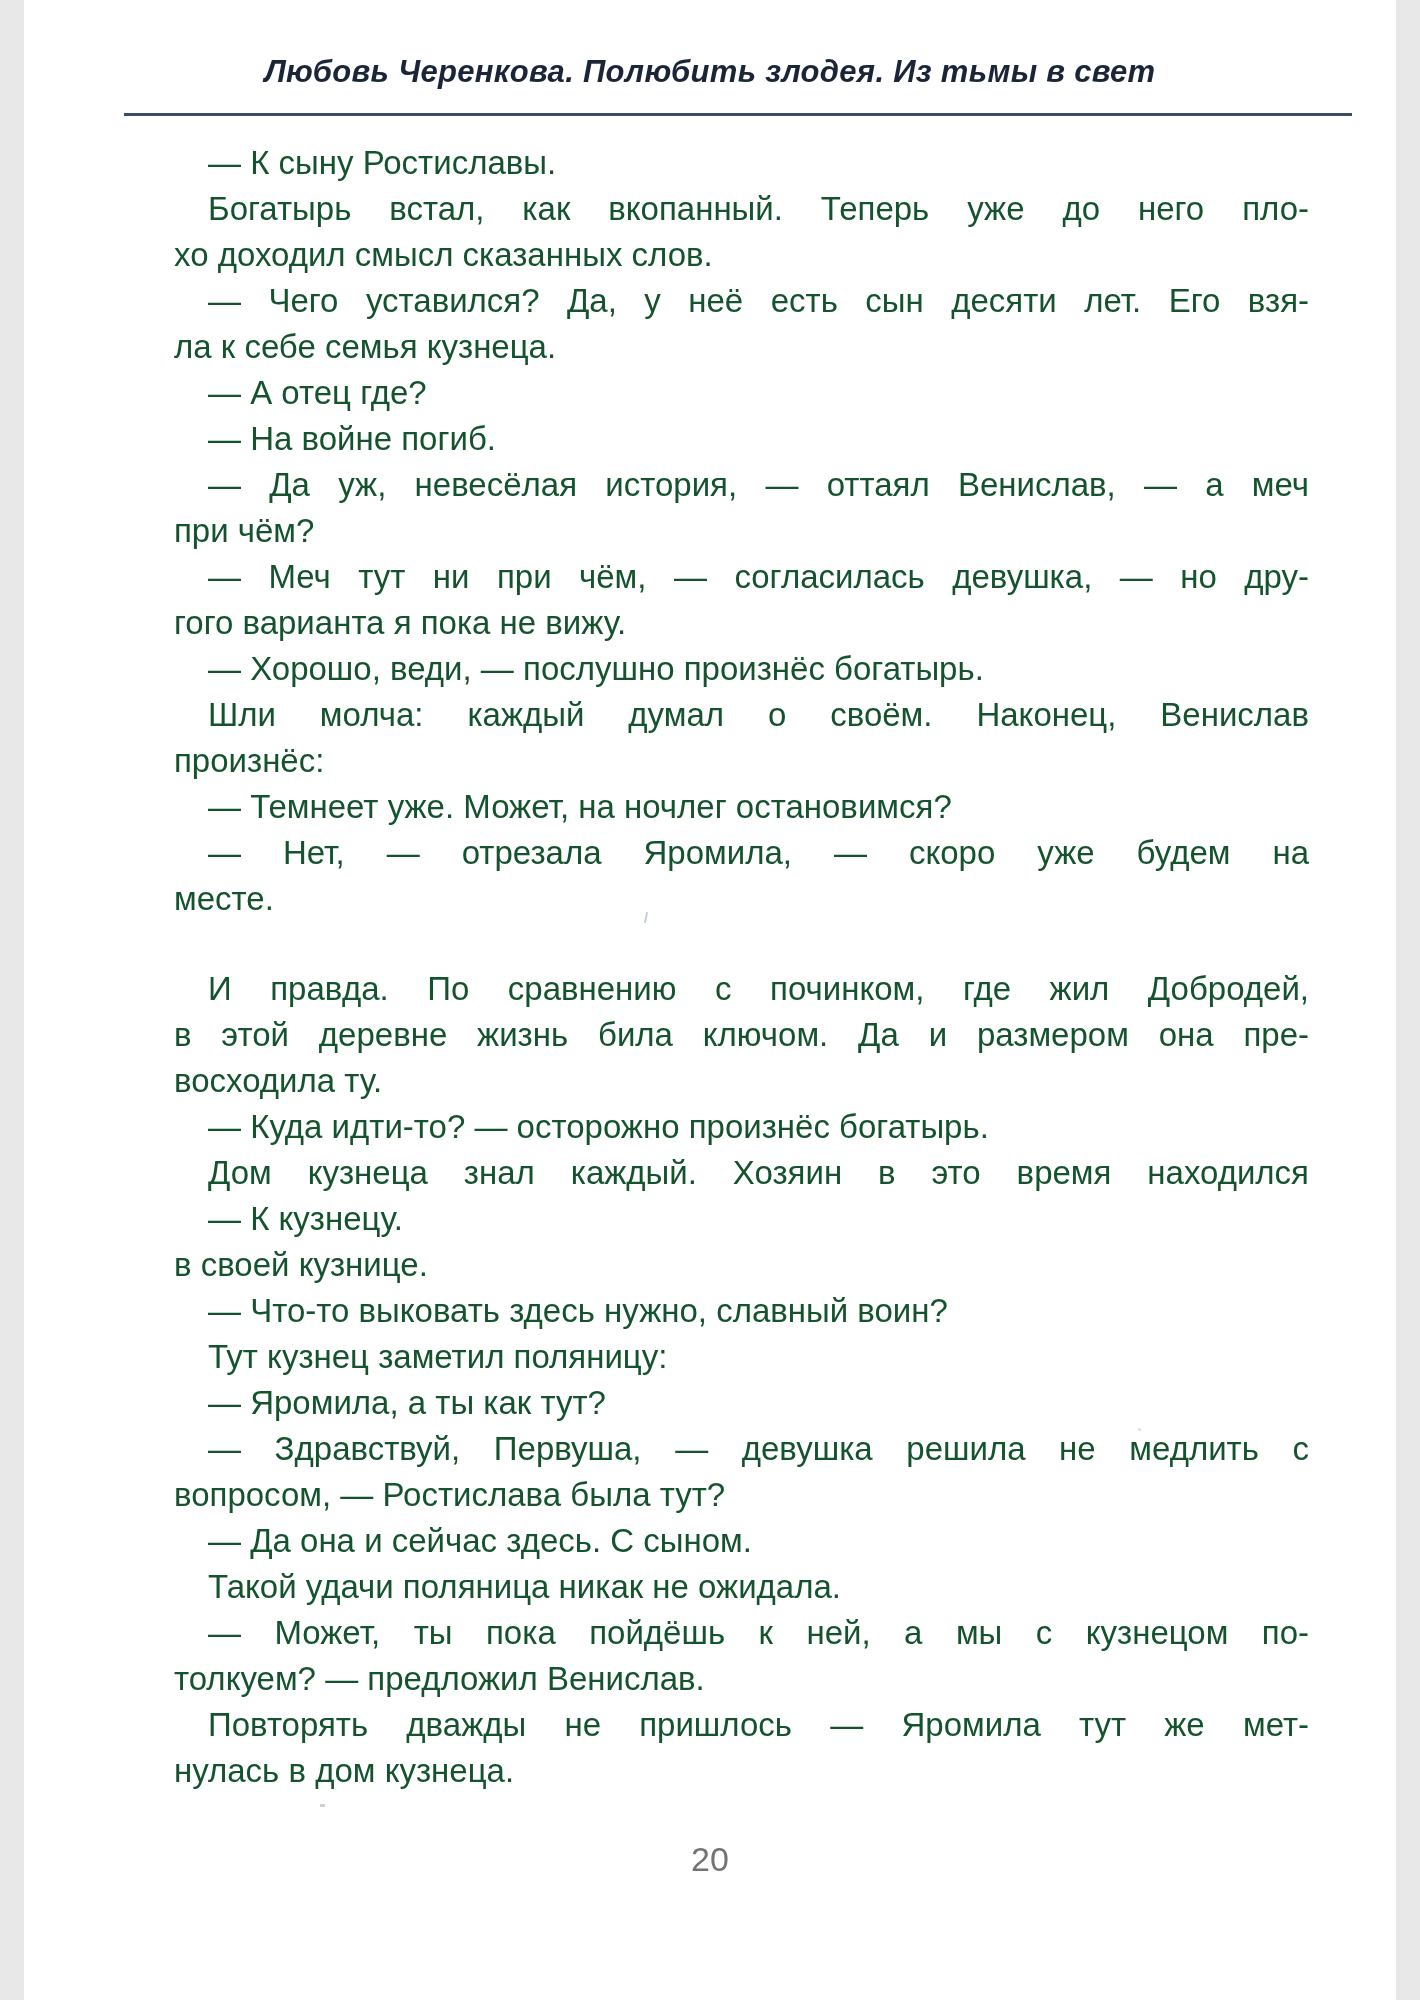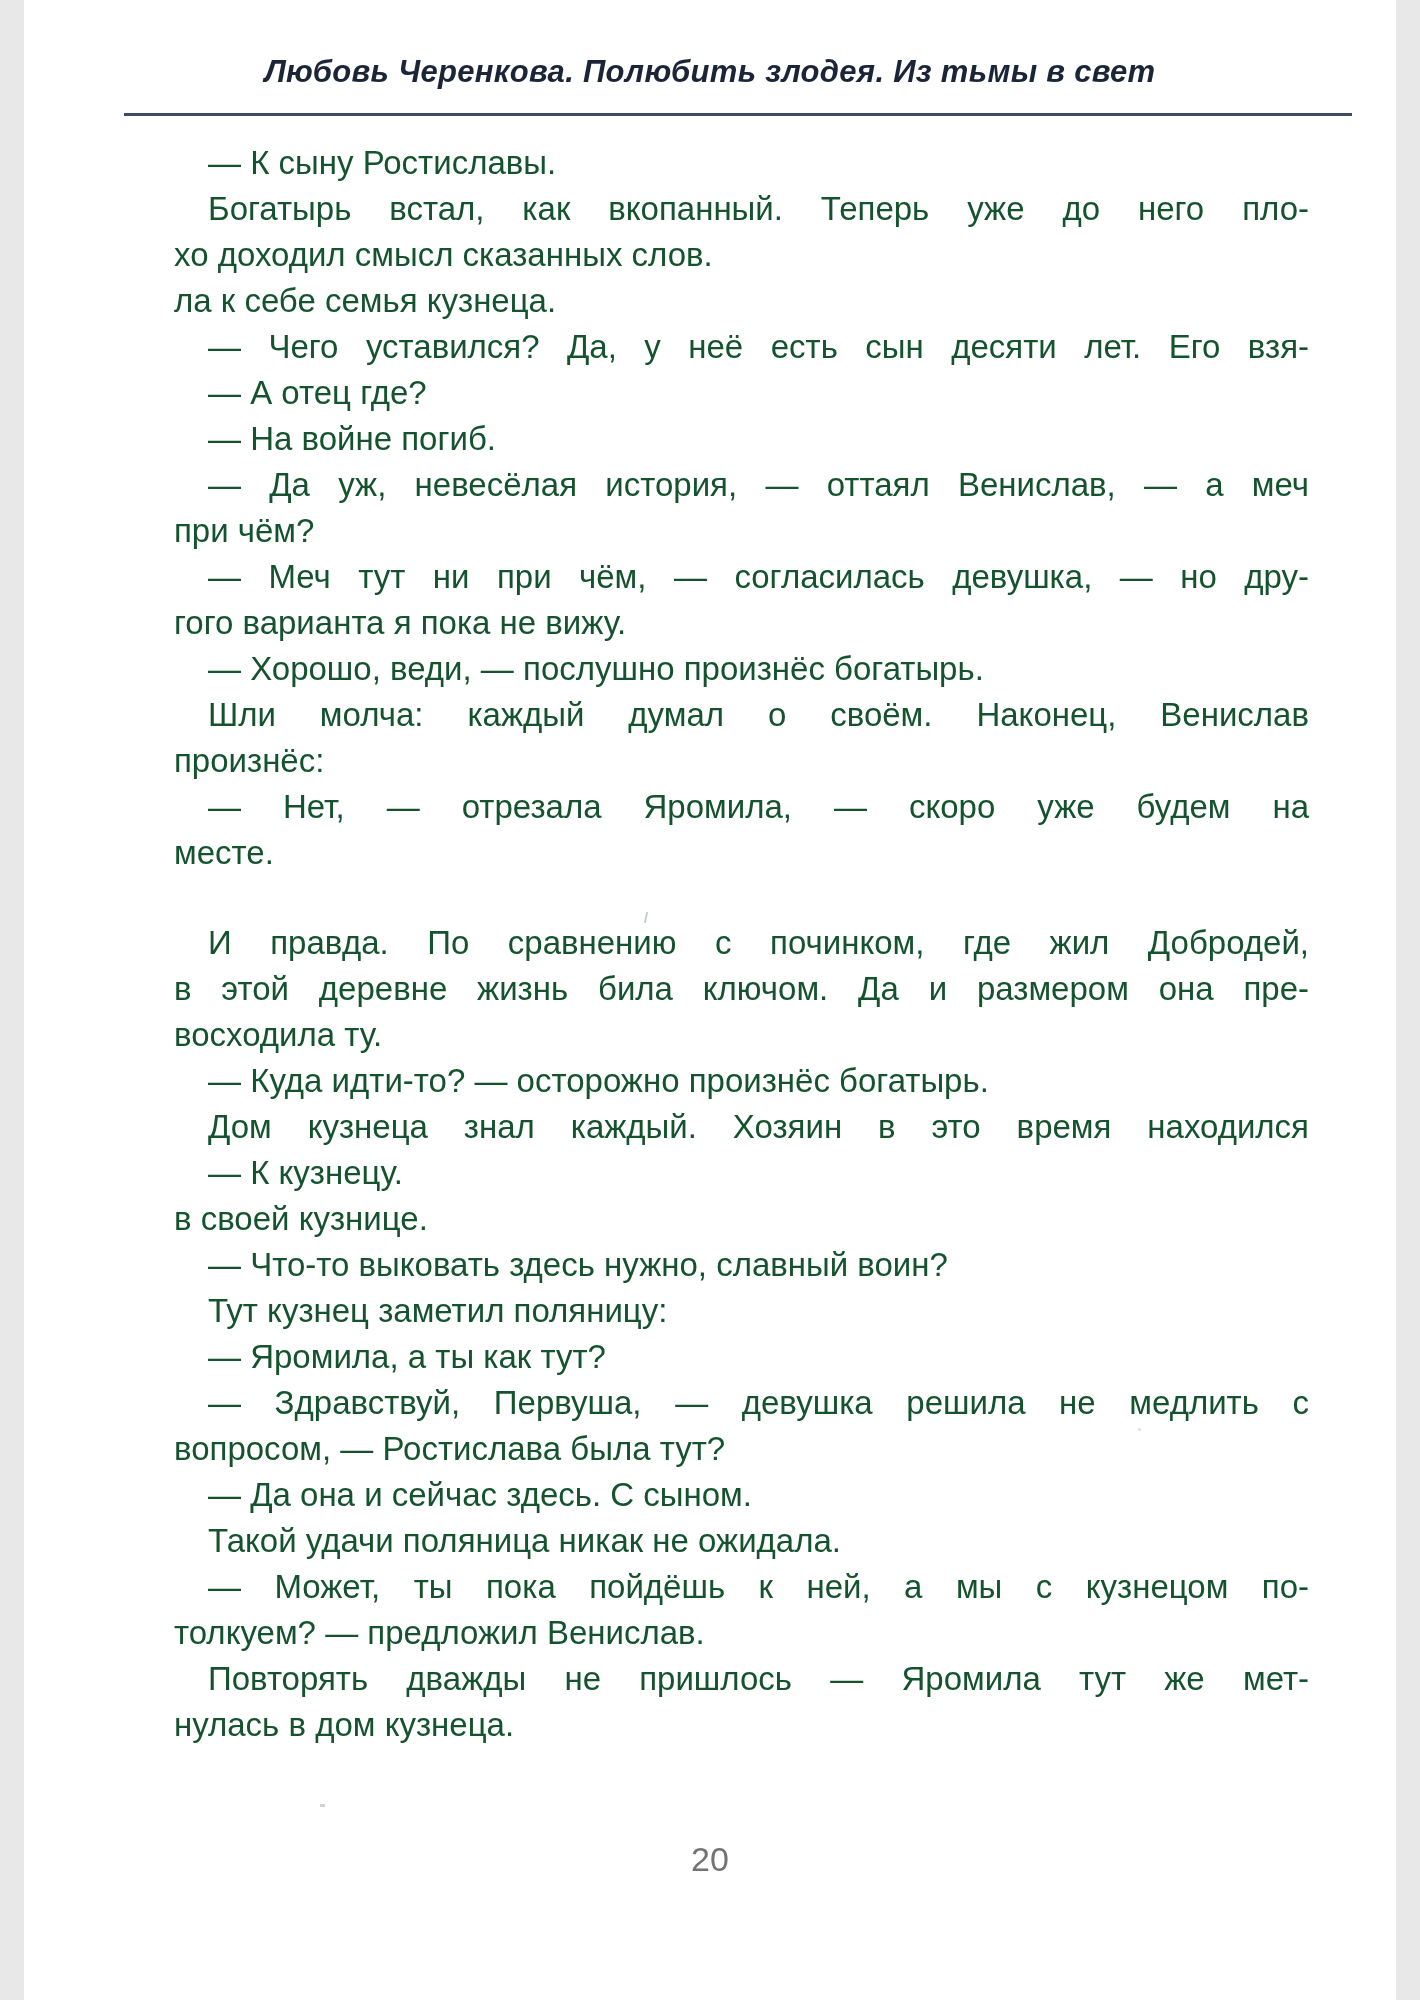--- a/index.html
+++ b/index.html
@@ -68,31 +68,32 @@
 <div class="page">
 
   <div class="running-head">Любовь Черенкова. Полюбить злодея. Из тьмы в свет</div>
 
   <div class="header-rule"></div>
 
   <main class="body-text">
       <p class="line indent">— К сыну Ростиславы.</p>
       <p class="line indent justify">Богатырь встал, как вкопанный. Теперь уже до него пло-</p>
       <p class="line">хо доходил смысл сказанных слов.</p>
+      <p class="line indent justify">— Чего уставился? Да, у неё есть сын десяти лет. Его взя-</p>
       <p class="line">ла к себе семья кузнеца.</p>
-      <p class="line indent justify">— Чего уставился? Да, у неё есть сын десяти лет. Его взя-</p>
       <p class="line indent">— А отец где?</p>
       <p class="line indent">— На войне погиб.</p>
       <p class="line indent justify">— Да уж, невесёлая история, — оттаял Венислав, — а меч</p>
       <p class="line">при чём?</p>
       <p class="line indent justify">— Меч тут ни при чём, — согласилась девушка, — но дру-</p>
       <p class="line">гого варианта я пока не вижу.</p>
       <p class="line indent">— Хорошо, веди, — послушно произнёс богатырь.</p>
       <p class="line indent justify">Шли молча: каждый думал о своём. Наконец, Венислав</p>
       <p class="line">произнёс:</p>
+      <p class="line indent">— Темнеет уже. Может, на ночлег остановимся?</p>
       <p class="line indent justify">— Нет, — отрезала Яромила, — скоро уже будем на</p>
       <p class="line">месте.</p>
       <p class="line indent justify gap">И правда. По сравнению с починком, где жил Добродей,</p>
       <p class="line justify">в этой деревне жизнь била ключом. Да и размером она пре-</p>
       <p class="line">восходила ту.</p>
       <p class="line indent">— Куда идти-то? — осторожно произнёс богатырь.</p>
       <p class="line indent justify">Дом кузнеца знал каждый. Хозяин в это время находился</p>
       <p class="line indent">— К кузнецу.</p>
       <p class="line">в своей кузнице.</p>
       <p class="line indent">— Что-то выковать здесь нужно, славный воин?</p>

